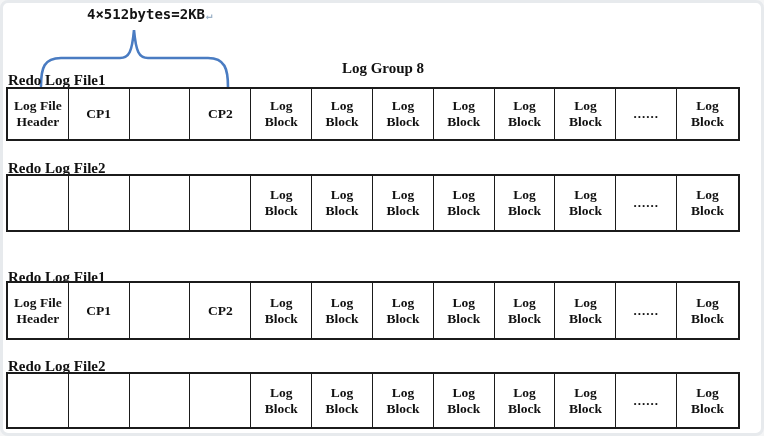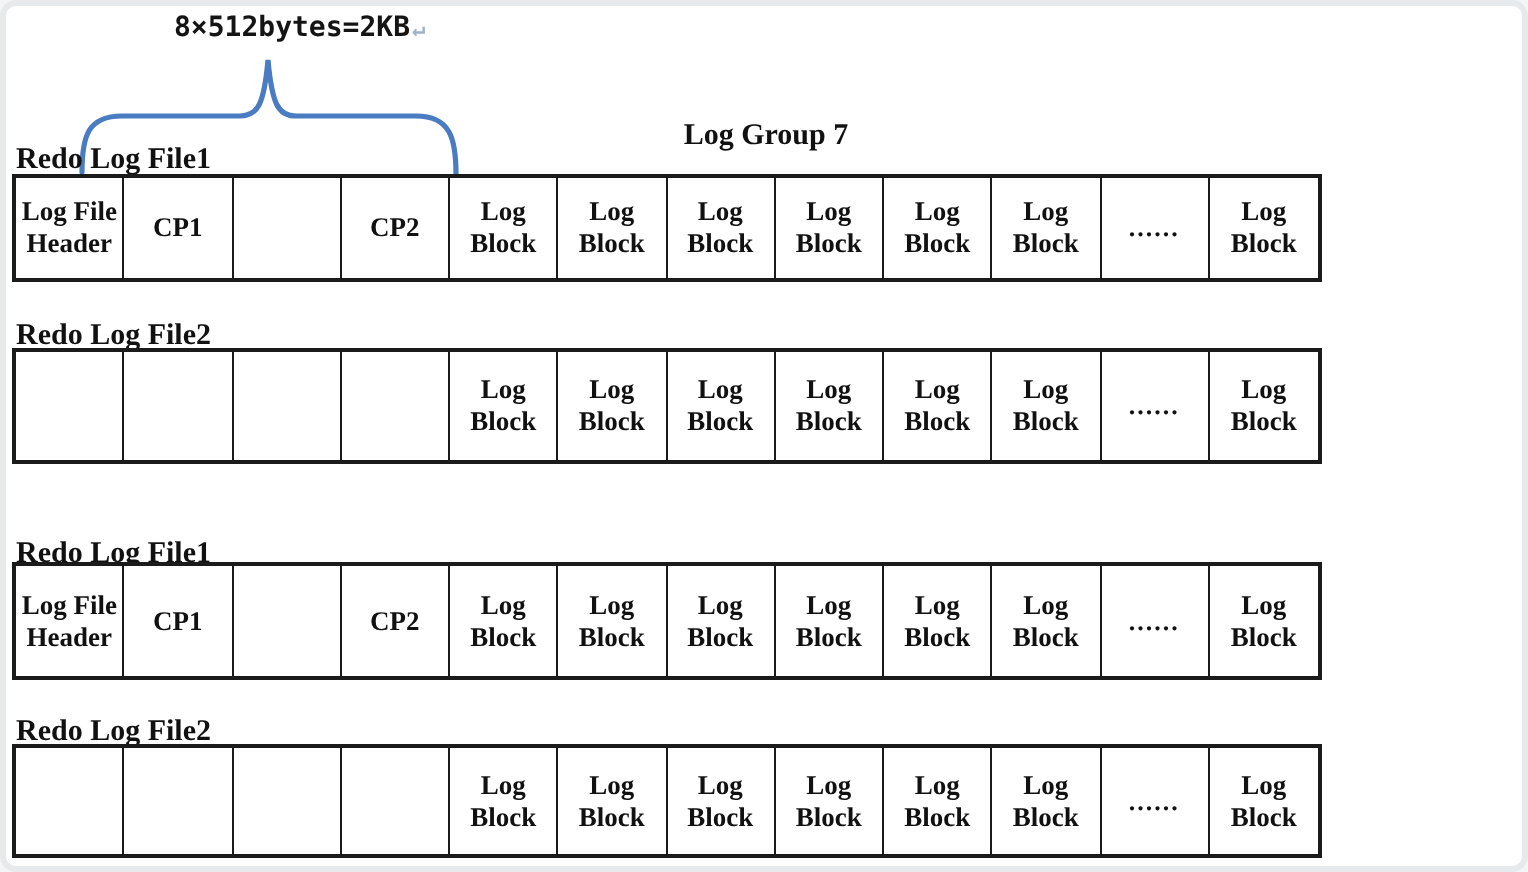--- a/index.html
+++ b/index.html
@@ -28,21 +28,21 @@
   }
   .file-label{
     position:absolute; left:0; top:0;
     font-weight:bold; font-size:15px; white-space:nowrap;margin-top:12px;
   }
   .group-title{
     position:absolute; left:0; right:0; top:0; text-align:center;
     font-weight:bold; font-size:15px;
   }
   .file-row{
-    position:absolute; left:3px; width:655px;
+    position:absolute; left:3px; width:734px;
     display:grid; grid-template-columns:repeat(12,1fr);
     border:2px solid #1b1b1b;
     background:#ffffff;
     box-sizing:border-box;
   }
   .cell{
     display:flex; align-items:center; justify-content:center;
     text-align:center;
     font-weight:bold; font-size:13.5px; line-height:1.18;
     border-right:1.5px solid #1b1b1b;
@@ -50,30 +50,30 @@
   }
   .cell:last-child{ border-right:none; }
   .cell[data-name="cell-ellipsis"]{ letter-spacing:1px; font-size:13px; }
 </style>
 </head>
 <body>
 
 <div class="canvas" id="diagram" data-name="redo-log-structure-diagram">
 
   <div class="annotation" data-name="size-annotation">
-    <span data-name="size-annotation-text">8×512bytes=2KB</span><span class="ret" data-name="return-mark-icon">↵</span>
+    <span data-name="size-annotation-text">4×512bytes=2KB</span><span class="ret" data-name="return-mark-icon">↵</span>
   </div>
 
   <svg class="brace" data-name="brace-icon" width="200" height="66" viewBox="0 0 200 66" fill="none">
     <path id="brace-path" d="M5,62 C5,44 8,34 25,34 L84,34 C93,34 96,28 98,6 C100,28 103,34 112,34 L172,34 C189,34 192,45 192,63" stroke="#4a7cc2" stroke-width="2.6" stroke-linecap="round" fill="none"></path>
   </svg>
 
 <div class="label-row" data-name="file-label-row" style="top: 57px;">
       <span class="file-label" data-name="file-label">Redo Log File1</span>
-      <span class="group-title" data-name="group-title">Log Group 7</span>
+      <span class="group-title" data-name="group-title">Log Group 8</span>
     </div>
     <div class="file-row" data-name="log-file-row" style="top: 84px; height: 54px;">
       <div class="cell" data-name="cell-log-file-header">Log File Header</div>
       <div class="cell" data-name="cell-cp1">CP1</div>
       <div class="cell" data-name="cell-empty"></div>
       <div class="cell" data-name="cell-cp2">CP2</div>
       <div class="cell" data-name="cell-log-block">Log Block</div>
       <div class="cell" data-name="cell-log-block">Log Block</div>
       <div class="cell" data-name="cell-log-block">Log Block</div>
       <div class="cell" data-name="cell-log-block">Log Block</div>

